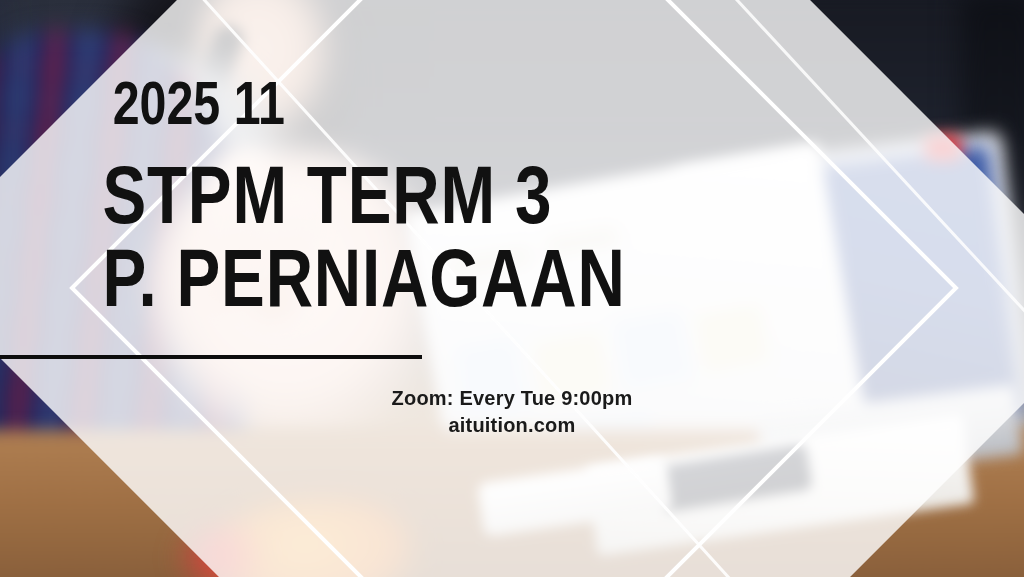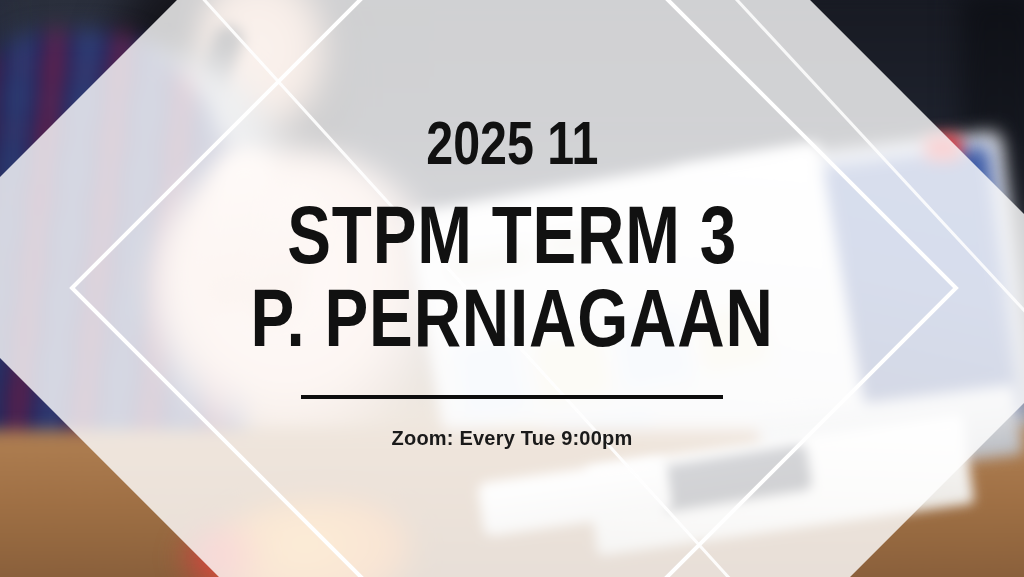--- a/index.html
+++ b/index.html
@@ -213,23 +213,22 @@
     transform: rotate(45deg);
     transform-origin: center;
   }
 
   
   .content {
     position: absolute;
     inset: 0;
     display: flex;
     flex-direction: column;
-    align-items: center;
     justify-content: flex-start;
-    padding-top: 112px;
+    padding-top: 72px;
     box-sizing: border-box;
   }
   .year {
     font-size: 62px;
     line-height: 1;
     font-weight: 700;
     letter-spacing: 0px;
     color: #111111;
     transform: scaleX(0.78);
     transform-origin: center;
@@ -324,16 +323,17 @@
     <line x1="700" y1="-40" x2="1070" y2="360" stroke="#ffffff" stroke-width="3" opacity="0.85"></line>
   </svg>
 
   <div class="content">
     <div class="year">2025 11</div>
     <div class="title-line title-1">STPM TERM 3</div>
     <div class="title-line title-2">P. PERNIAGAAN</div>
     <div class="rule"></div>
     <div class="sub">
       <span>Zoom: Every Tue 9:00pm</span>
+      <span class="site">aituition.com</span>
     </div>
   </div>
 
 </div>
 
 </body></html>

